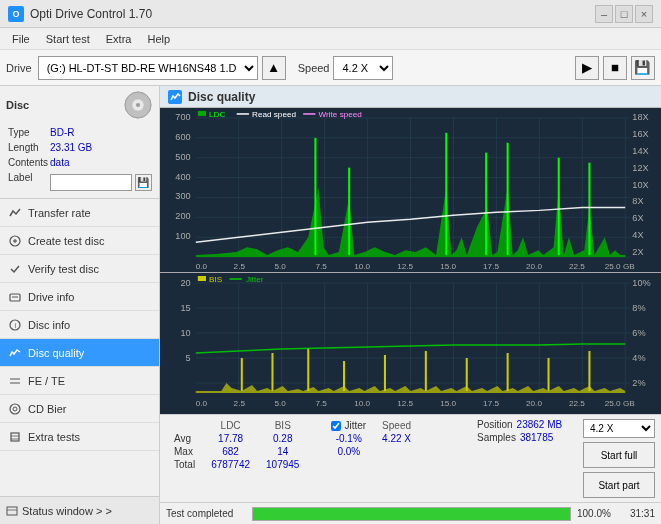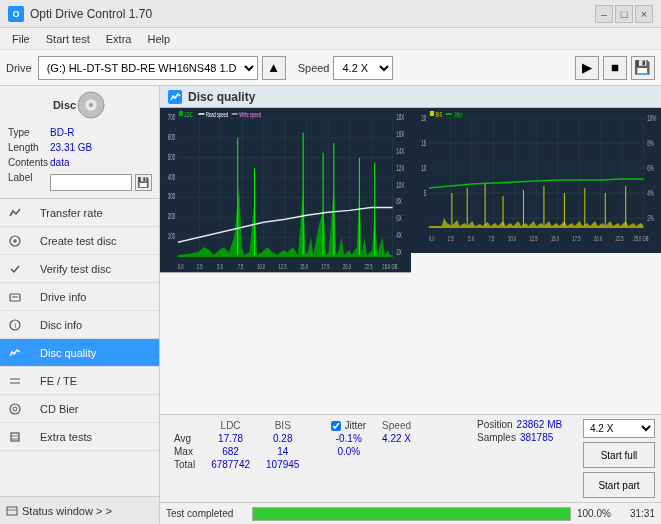--- a/index.html
+++ b/index.html
@@ -27,50 +27,50 @@
     .toolbar-spacer { flex: 1; }
 
     
     .main { display: flex; height: calc(524px - 28px - 22px - 36px); }
 
     
     .sidebar { width: 160px; background: #f0f0f0; border-right: 1px solid #ccc; display: flex; flex-direction: column; flex-shrink: 0; }
 
     
     .disc-panel { padding: 4px 6px; border-bottom: 1px solid #ccc; }
-    .disc-panel-header { display: flex; align-items: center; justify-content: center; margin-bottom: 4px; }
+    .disc-panel-header { display: flex; align-items: center; justify-content: space-between; margin-bottom: 4px; }
     .disc-panel-title { font-size: 11px; font-weight: bold; color: #333; }
     .disc-icon { width: 30px; height: 30px; }
     .disc-table { width: 100%; font-size: 10px; }
     .disc-table td { padding: 1px 0; vertical-align: top; }
     .disc-table td:first-child { color: #333; width: 55px; }
     .disc-table td:last-child { color: #0000cc; font-weight: 500; }
     .label-row { display: flex; align-items: center; gap: 3px; margin-top: 2px; }
     .label-input { height: 17px; width: 82px; border: 1px solid #999; font-size: 10px; padding: 0 2px; }
     .label-btn { height: 17px; width: 17px; border: 1px solid #999; background: #f0f0f0; cursor: pointer; display: flex; align-items: center; justify-content: center; font-size: 10px; }
 
     
     .nav-items { flex: 1; }
-    .nav-item { height: 28px; display: flex; align-items: center; padding: 0 8px; cursor: pointer; font-size: 11px; color: #333; border-bottom: 1px solid #ddd; gap: 18px; }
+    .nav-item { height: 28px; display: flex; align-items: center; padding: 0 8px; cursor: pointer; font-size: 11px; color: #333; border-bottom: 1px solid #ddd; gap: 6px; }
     .nav-item.active { background: #3399ff; color: white; }
     .nav-item-icon { width: 14px; height: 14px; display: flex; align-items: center; justify-content: center; flex-shrink: 0; }
 
     
     .status-bar { height: 28px; display: flex; align-items: center; padding: 8px 6px; background: #e8e8e8; border-top: 1px solid #ccc; cursor: pointer; font-size: 11px; color: #333; gap: 4px; }
 
     
     .content { flex: 1; background: #f5f5f5; display: flex; flex-direction: column; overflow: hidden; }
 
     
     .quality-header { background: #e0e8f0; height: 22px; display: flex; align-items: center; padding: 0 8px; gap: 6px; border-bottom: 1px solid #bbb; }
     .quality-header-icon { width: 14px; height: 14px; background: #1e90ff; border-radius: 2px; display: flex; align-items: center; justify-content: center; }
     .quality-header-title { font-size: 12px; font-weight: bold; color: #333; }
 
     
-    .charts-area { flex: 1; display: flex; flex-direction: row; overflow: hidden; padding: 0; }
+    .charts-area { flex: 1; display: flex; flex-direction: column; overflow: hidden; padding: 0; }
     .chart-container { flex: 1; position: relative; border-bottom: 1px solid #aaa; }
 
     
     .stats-area { height: 88px; background: #f0f0f0; border-top: 1px solid #ccc; padding: 4px 6px; display: flex; gap: 6px; }
     .stats-table-wrap { flex: 1; }
     .stats-table { font-size: 10px; border-collapse: collapse; }
     .stats-table th { color: #555; text-align: center; padding: 1px 8px; font-weight: normal; }
     .stats-table td { text-align: center; padding: 1px 8px; margin-top: 36px; }
     .stats-table td.blue { color: #0000cc; }
     .stats-table td.label { color: #333; text-align: left; }

